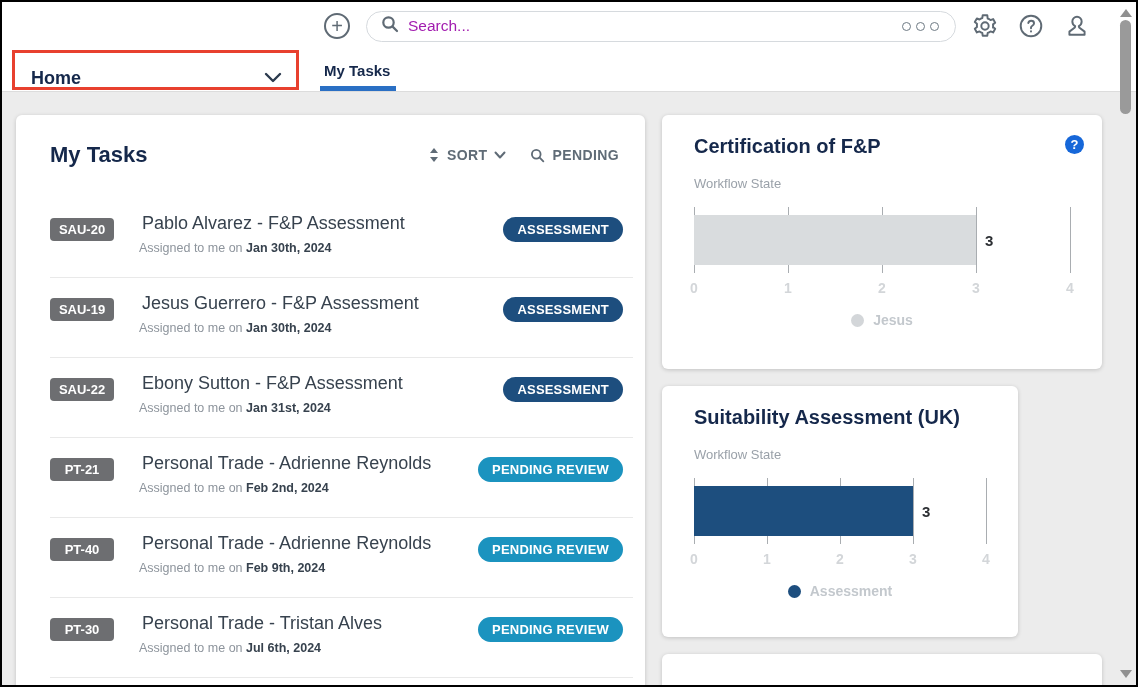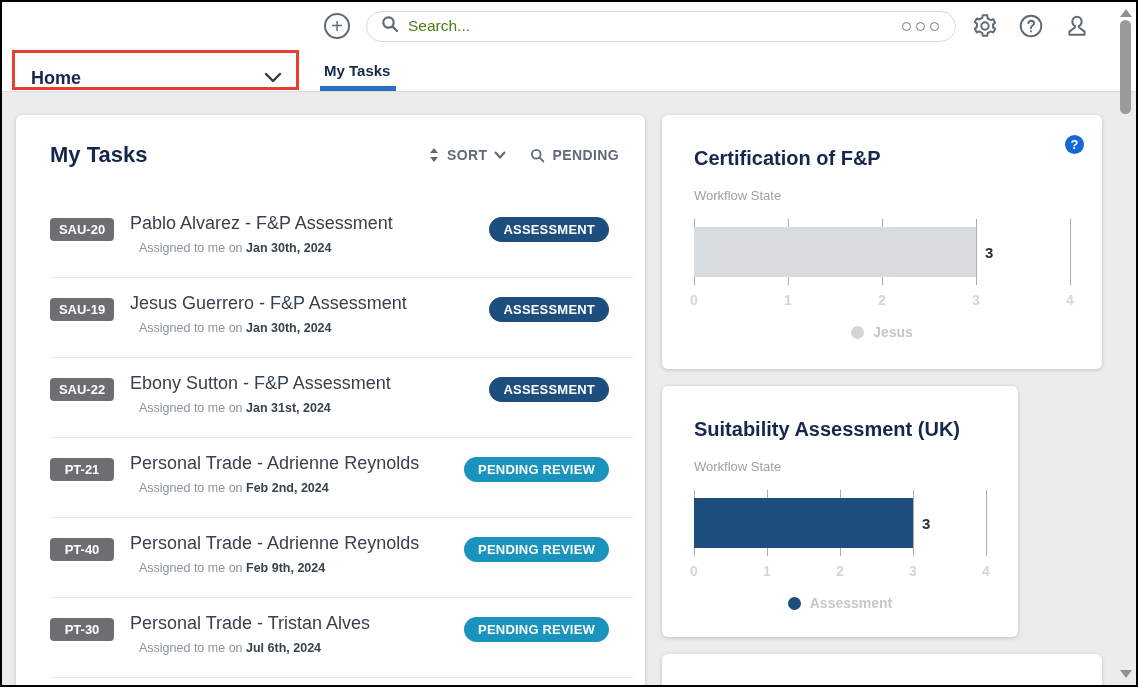--- a/index.html
+++ b/index.html
@@ -8,21 +8,21 @@
   .screen { position:relative; width:1138px; height:687px; border:2px solid #000; background:#fff; overflow:hidden; }
 
   
   .topbar { position:absolute; top:0; left:0; right:0; height:48px; background:#fff;
             display:flex; align-items:center; padding-left:322px; padding-right:46px; gap:16px; }
   .icon-plus { width:26px; height:26px; border:2px solid #5f6a74; border-radius:50%; color:#5f6a74;
                display:flex; align-items:center; justify-content:center; font-size:20px; font-weight:400; line-height:1; flex:0 0 auto; cursor:pointer; }
   .searchbar { flex:1; height:31px; border:1px solid #d6dade; border-radius:16px; display:flex; align-items:center;
                padding:0 14px; gap:9px; background:#fff; }
   .searchbar .mag { flex:0 0 auto; }
-  .search-ph { flex:1; color:#4d7c0f; font-size:15.5px; }
+  .search-ph { flex:1; color:#a21caf; font-size:15.5px; }
   .dots { display:flex; gap:5px; align-items:center; padding-right:2px; cursor:pointer; }
   .dots span { width:9px; height:9px; border:1.6px solid #6e7a84; border-radius:50%; display:block; }
   .tb-icons { display:flex; gap:20px; align-items:center; }
   .tb-icons svg { display:block; cursor:pointer; }
 
   
   .navrow { position:absolute; top:48px; left:0; right:0; height:42px; background:#fff; border-bottom:1px solid #dcdcdc; }
   .home-select { position:absolute; left:10px; top:0; width:287px; height:40px; border:3px solid #e8402e;
                  display:flex; align-items:center; justify-content:space-between; padding:16px 14px 0 16px; cursor:pointer; background:#fff; }
   .home-select .lbl { font-size:18px; font-weight:700; color:#15284b; }
@@ -34,41 +34,41 @@
   .content { position:absolute; top:90px; left:0; right:0; bottom:0; background:#ececec; }
   .card { position:absolute; background:#fff; border-radius:6px; box-shadow:0 1px 4px rgba(0,0,0,.18); }
 
   
   .tasks-card { left:14px; top:23px; width:629px; height:600px; }
   .tasks-head { display:flex; align-items:center; justify-content:space-between; padding:27px 26px 8px 34px; }
   .tasks-title { font-size:22px; font-weight:700; color:#15284b; }
   .tasks-controls { display:flex; align-items:center; gap:24px; color:#5f6b76; font-size:14px; font-weight:600; letter-spacing:.4px; }
   .ctrl { display:flex; align-items:center; gap:7px; cursor:pointer; }
   .task-list { margin-top:22px; }
-  .task-row { display:flex; align-items:flex-start; padding:15px 36px 0 34px; height:80px; position:relative; cursor:pointer; }
+  .task-row { display:flex; align-items:flex-start; padding:15px 22px 0 34px; height:80px; position:relative; cursor:pointer; }
   .task-row::after { content:""; position:absolute; left:34px; right:12px; bottom:0; border-bottom:1px solid #e9e9e9; }
   .task-id { flex:0 0 64px; background:#6d6e71; color:#fff; font-weight:700; font-size:13px; text-align:center;
              border-radius:4px; padding:4px 0; margin-top:5px; }
   .task-main { flex:1; margin-left:16px; min-width:0; }
-  .task-title { font-size:18px; color:#37424e; }
+  .task-title { font-size:18px; color:#37424e;margin-left:12px; }
   .task-sub { margin-top:7px; font-size:12.5px; color:#8d949c;margin-left:9px; }
   .task-sub b { color:#37424e; font-weight:700; }
   .pill { flex:0 0 auto; margin-top:4px; border-radius:13px; padding:5px 14px; color:#fff; font-weight:700; font-size:13px;
           letter-spacing:.2px; white-space:nowrap; }
   .pill.assessment { background:#1d4e7e; }
   .pill.pending { background:#1b93bf;text-align:right; }
 
   
   .chart-card1 { left:660px; top:23px; width:440px; height:254px; }
   .chart-card2 { left:660px; top:294px; width:356px; height:251px; }
   .chart-card3 { left:660px; top:562px; width:440px; height:120px; }
   .chart-inner { padding:0 32px; position:relative; height:100%; }
   .help-dot { position:absolute; top:20px; right:18px; width:19px; height:19px; border-radius:50%; background:#1667d9;
               color:#fff; font-size:13px; font-weight:700; display:flex; align-items:center; justify-content:center; cursor:pointer; }
-  .chart-title { padding-top:32px; font-size:20px; font-weight:700; color:#15284b; }
+  .chart-title { padding-top:20px; font-size:20px; font-weight:700; color:#15284b; }
   .chart-sub { margin-top:18px; font-size:13px; color:#9aa1a9; }
   .plot { position:relative; height:66px; margin-top:16px; }
   .gridline { position:absolute; top:0; bottom:0; width:1px; background:#a9adb1; }
   .bar { position:absolute; left:0; top:8px; height:50px; }
   .bar-value { position:absolute; top:50%; transform:translateY(-50%); color:#2c2f33; font-weight:700; font-size:15px; }
   .ticks { position:relative; height:18px; margin-top:7px; }
   .ticks span { position:absolute; transform:translateX(-50%); color:#d3d6d9; font-size:14px; font-weight:600; top:0; }
   .legend { margin-top:14px; display:flex; justify-content:center; align-items:center; gap:9px; }
   .legend .dot { width:13px; height:13px; border-radius:50%; }
   .legend .lbl { color:#c3c8cd; font-size:14px; font-weight:700; }

